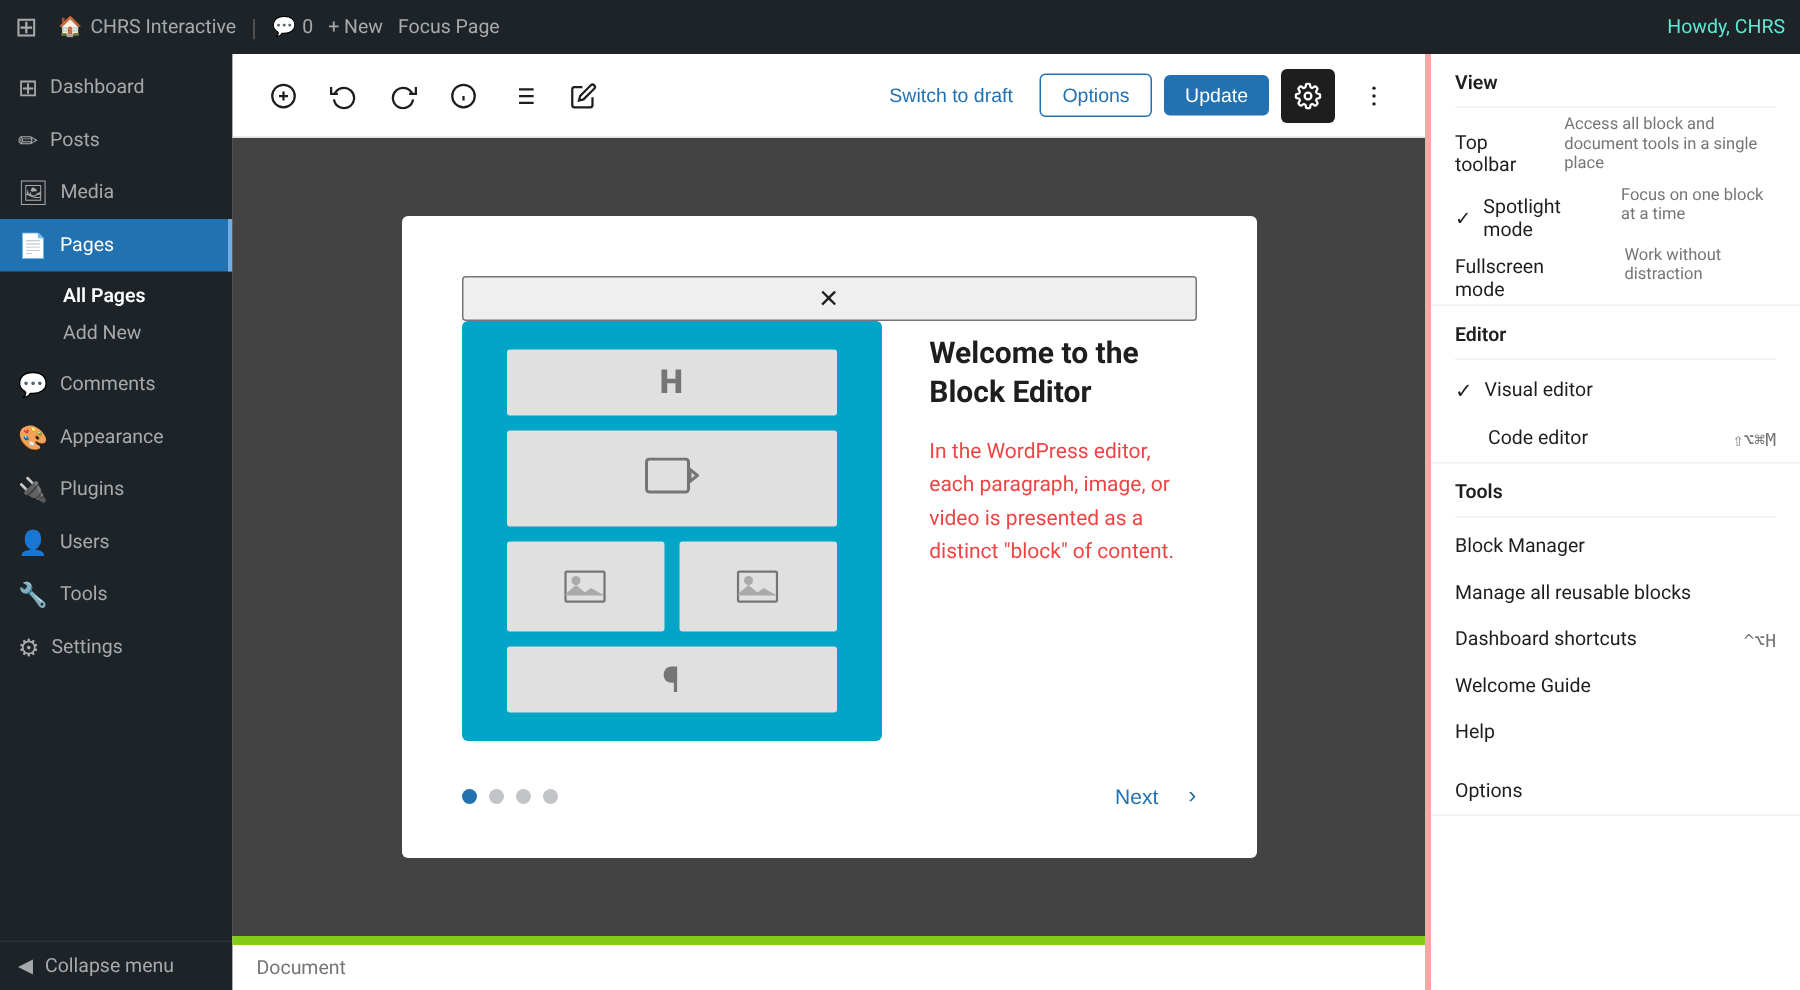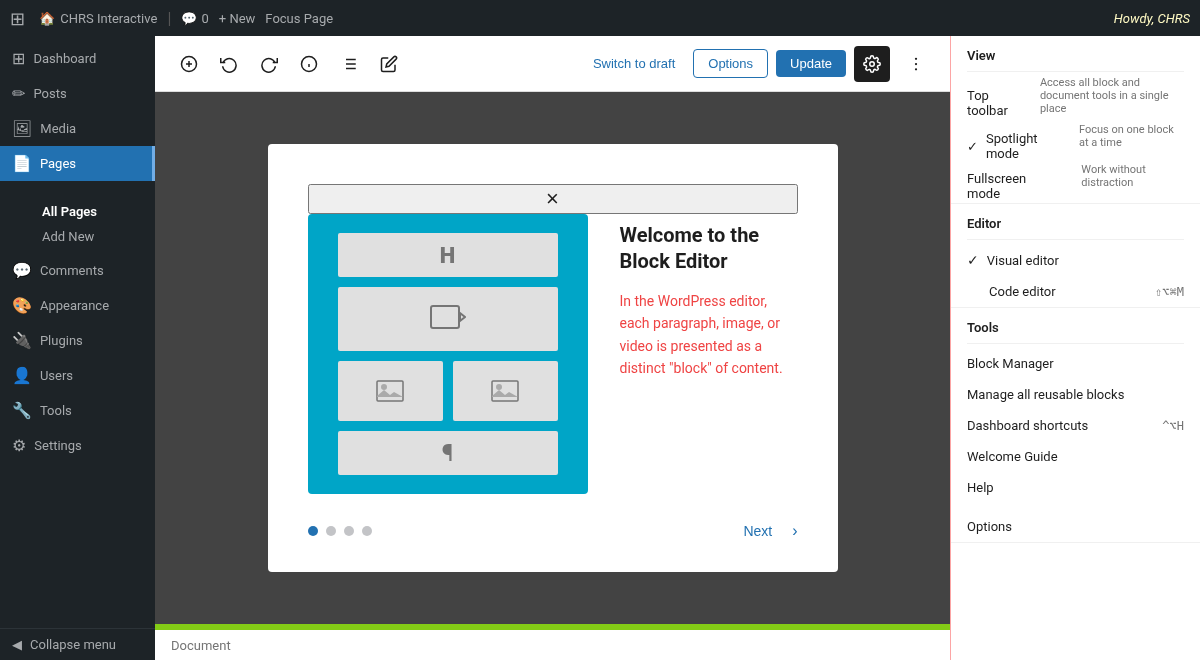--- a/index.html
+++ b/index.html
@@ -15,21 +15,21 @@
       gap: 10px;
       flex-shrink: 0;
       z-index: 100;
     }
     .admin-bar-logo { color: #a7aaad; font-size: 18px; margin-right: 4px; }
     .admin-bar-site { color: #a7aaad; font-size: 13px; display: flex; align-items: center; gap: 5px; }
     .admin-bar-sep { color: #555; }
     .admin-bar-comments { color: #a7aaad; font-size: 13px; display: flex; align-items: center; gap: 4px; }
     .admin-bar-new { color: #a7aaad; font-size: 13px; }
     .admin-bar-viewpage { color: #a7aaad; font-size: 13px; }
-    .admin-bar-right { margin-left: auto; color: #fef9c3; font-size: 13px; font-style: italic; }
+    .admin-bar-right { margin-left: auto; color: #5eead4; font-size: 13px; }
 
     
     #main-layout {
       display: flex;
       flex: 1;
       overflow: hidden;
     }
 
     
     #sidebar {
@@ -52,21 +52,21 @@
     }
     .sidebar-item.active { background: #2271b1; color: #fff; }
     .sidebar-item.active::after {
       content: '';
       position: absolute;
       right: 0; top: 0; bottom: 0;
       width: 3px;
       background: #72aee6;
     }
     .sidebar-icon { font-size: 16px; }
-    .sidebar-submenu { padding: 4px 0 4px 30px; margin-top: 14px; }
+    .sidebar-submenu { padding: 4px 0 4px 30px; }
     .sidebar-subitem { display: flex; align-items: center; padding: 5px 12px; color: #a7aaad; font-size: 13px; cursor: pointer; }
     .sidebar-subitem.active { color: #fff; font-weight: 600; }
     .sidebar-collapse { margin-top: auto; display: flex; align-items: center; gap: 8px; padding: 8px 12px; color: #a7aaad; font-size: 13px; cursor: pointer; border-top: 1px solid #2c3338; }
 
     
     #editor-area {
       flex: 1;
       display: flex;
       flex-direction: column;
       background: #868686;
@@ -157,21 +157,21 @@
       border-top: 6px solid #84cc16;
       flex-shrink: 0;
       font-size: 13px;
       color: #757575;
     }
 
     
     #right-panel {
       width: 250px;
       background: #fff;
-      border-left: 1px solid #fca5a5;
+      border-left: 4px solid #fca5a5;
       flex-shrink: 0;
       display: flex;
       flex-direction: column;
       font-size: 13px;
       overflow-y: auto;
     }
     .panel-section { padding: 0; border-bottom: 1px solid #f0f0f0; }
     .panel-section-header {
       padding: 12px 16px 8px;
       font-weight: 600;

